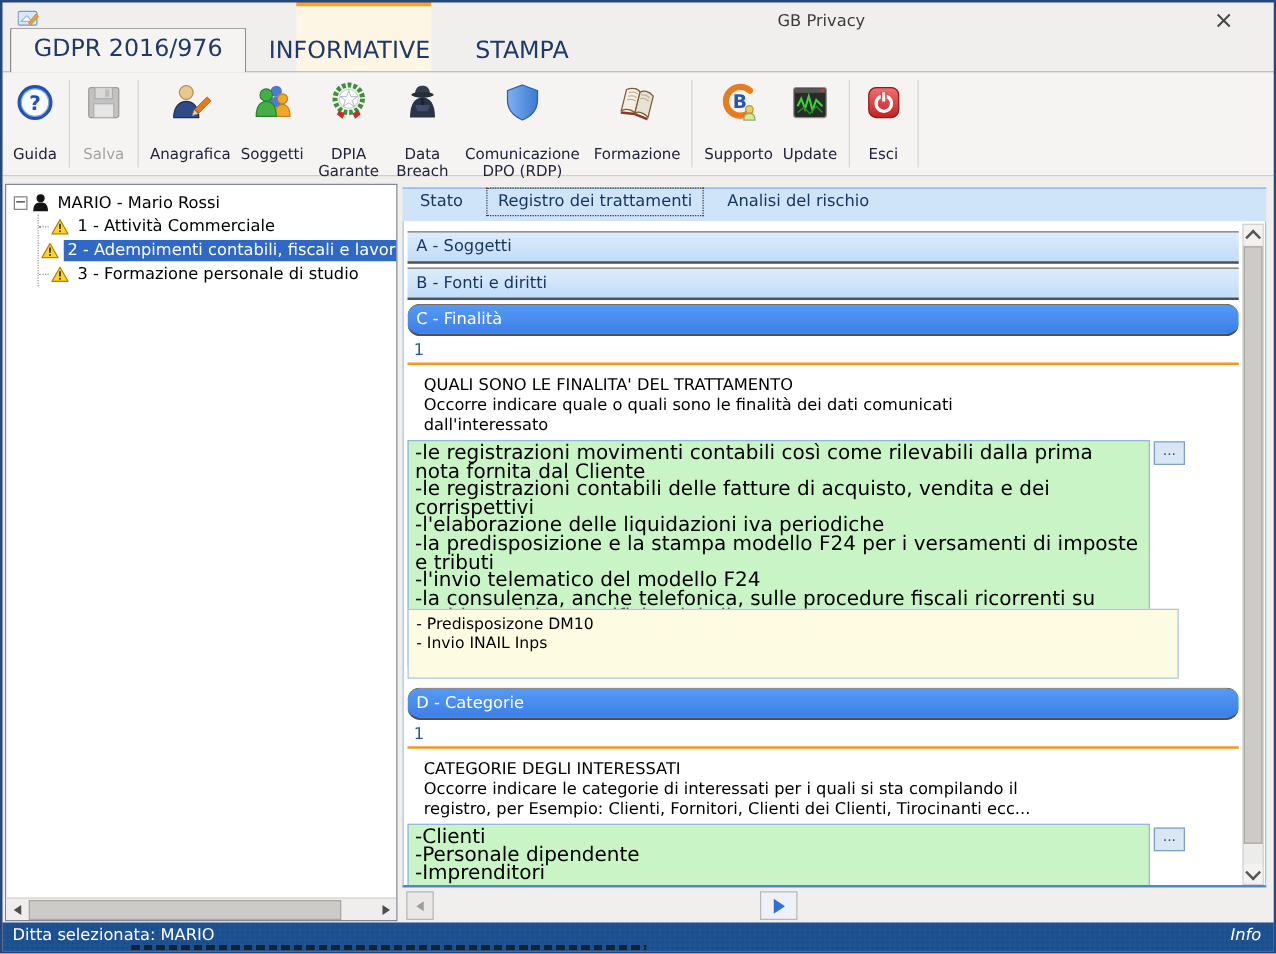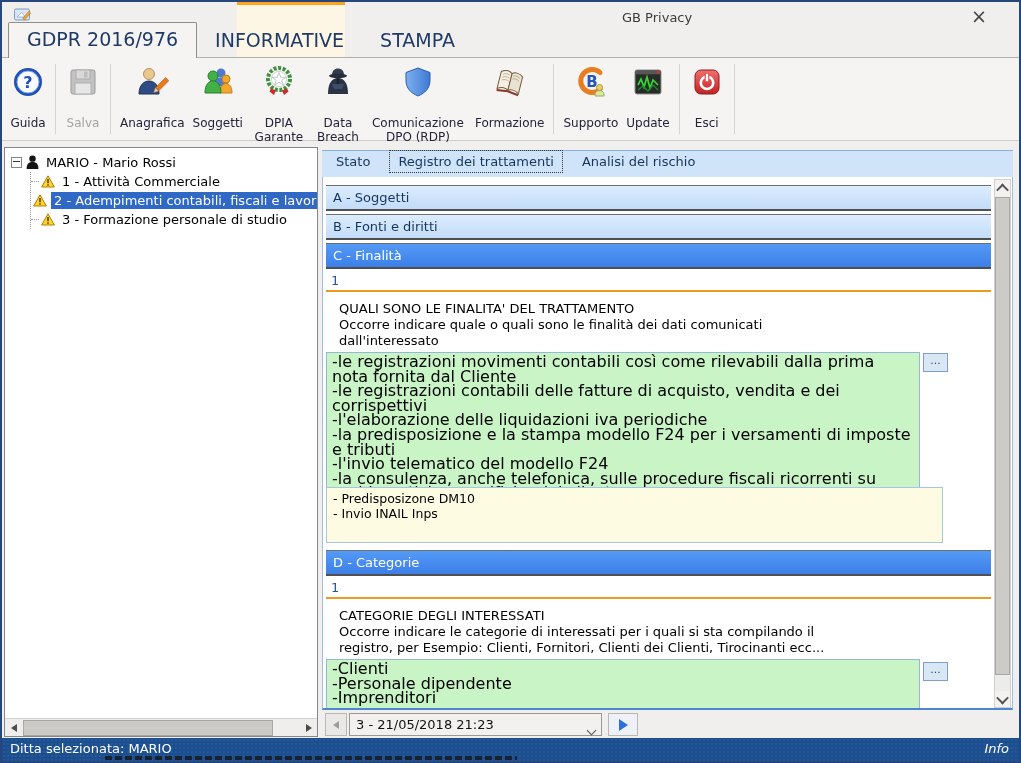--- a/index.html
+++ b/index.html
@@ -43,21 +43,21 @@
   .tri{width:0;height:0;}
   .tri.l{border-top:4px solid transparent;border-bottom:4px solid transparent;border-right:6px solid #4d4d4d;}
   .tri.r{border-top:4px solid transparent;border-bottom:4px solid transparent;border-left:6px solid #4d4d4d;}
   .tri.l.dim{border-right-color:#9d9d9d;}
   
   .ptabs{position:absolute;left:322px;top:150px;width:691px;height:27px;background:#cfe3f9;border-top:1px solid #88b0e0;box-sizing:border-box;display:flex;align-items:flex-start;padding-left:6px;gap:12px;}
   .ptab{font-size:13px;color:#16365c;padding:3px 8px;}
   .ptab.sel{outline:1px dotted #3a3a3a;}
   .content{position:absolute;left:322px;top:177px;width:691px;height:533px;background:#fff;border-left:1px solid #9dbfe6;border-right:1px solid #9dbfe6;border-bottom:2px solid #4d86d1;box-sizing:border-box;overflow:hidden;}
   .secbar{position:absolute;left:3px;width:665px;height:26px;background:linear-gradient(#dcecfd,#c3dcf8);border-top:1px solid #6e6e6e;border-bottom:2px solid #4f4f4f;box-sizing:border-box;font-size:13px;color:#16365c;display:flex;align-items:center;padding-left:7px;}
-  .secbar.sel{background:linear-gradient(#549af6,#3c7fe8);color:#fff;}
+  .secbar.sel{background:linear-gradient(#549af6,#3c7fe8);color:#fff;border-radius:10px;}
   .idxrow{position:absolute;left:3px;width:665px;height:19px;border-bottom:2px solid #ee9a1e;box-sizing:border-box;font-size:13px;color:#2456a4;padding-left:5px;}
   .para{position:absolute;left:16px;font-size:13px;line-height:16px;color:#000;white-space:pre-line;}
   .gbox{position:absolute;left:3px;width:594px;background:#c9f4c5;border:1px solid #94b8dc;box-sizing:border-box;font-size:16px;line-height:14.6px;color:#000;padding:2px 5px;white-space:pre-wrap;}
   .ybox{position:absolute;left:3px;width:617px;background:#fdfce3;border:1px solid #a6c6e6;box-sizing:border-box;font-size:12.5px;line-height:15px;color:#000;padding:3px 6px;white-space:pre-wrap;}
   .dots-btn{position:absolute;width:25px;height:19px;background:#d9e6f4;border:1px solid #7da0c8;box-sizing:border-box;font-size:11px;color:#2b4a77;text-align:center;line-height:14px;}
   
   .vscroll{position:absolute;left:994px;top:179px;width:17px;height:529px;background:#ececea;border:1px solid #d0d0ce;box-sizing:border-box;}
   .vs-btn{position:absolute;left:0;width:15px;height:16px;display:flex;align-items:center;justify-content:center;background:#f3f2f0;}
   .vs-up{top:0;} .vs-down{bottom:0;}
   .vs-thumb{position:absolute;left:0;top:17px;width:15px;height:478px;background:#cdcbc8;border:1px solid #aaa8a5;box-sizing:border-box;}
@@ -348,24 +348,20 @@
     <span class="vs-thumb"></span>
     <span class="vs-btn vs-down">
         <span class="chev down"></span>
       </span>
   </div>
 
   <div class="navbar">
     <div class="nav-btn nav-prev">
         <span class="tri l dim"></span>
       </div>
-    <div class="combo">
-      <span>3 - 21/05/2018 21:23</span>
-      <span class="chev-wrap"><span class="chev dd"></span></span>
-    </div>
     <div class="nav-btn nav-next">
         <span class="tri next"></span>
       </div>
   </div>
 
   <div class="statusbar">
     <span class="sb-left">Ditta selezionata: MARIO</span>
     <span class="sb-right">Info</span>
   </div>
   <div class="glitch"></div>

